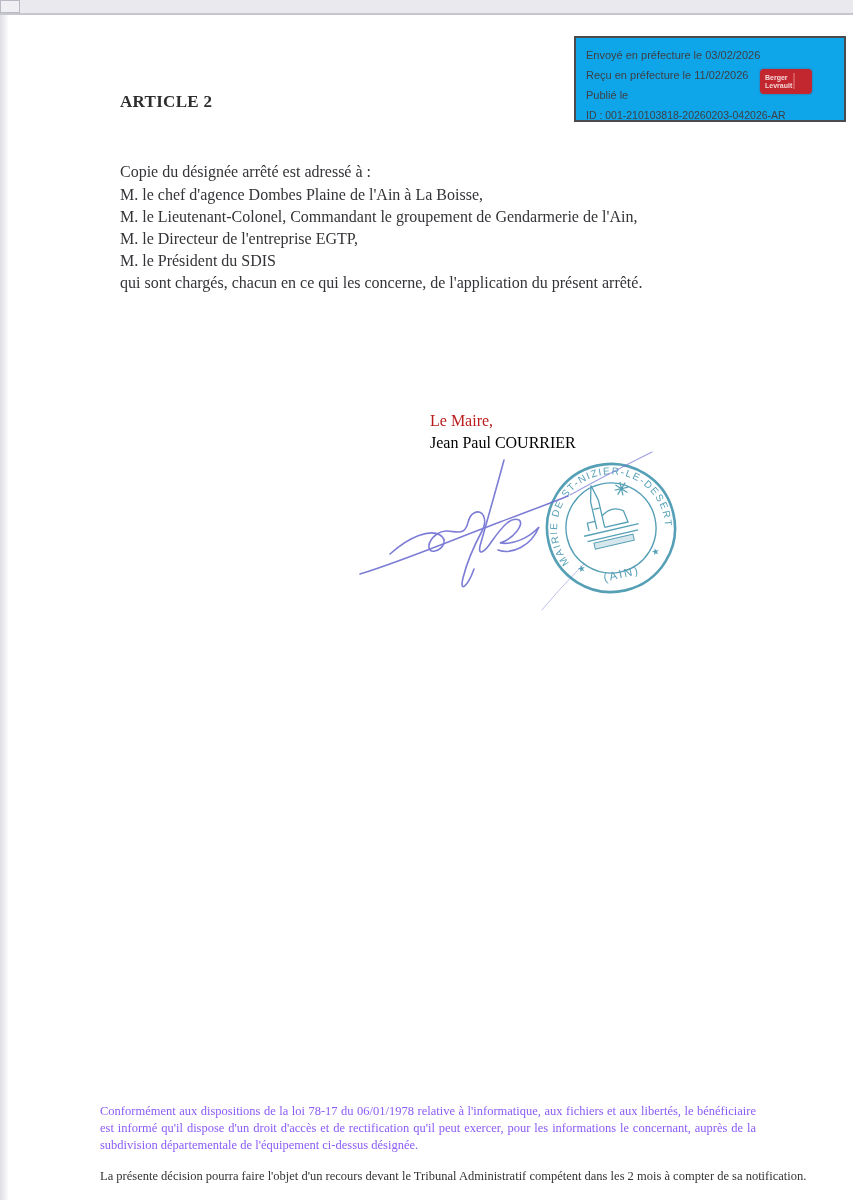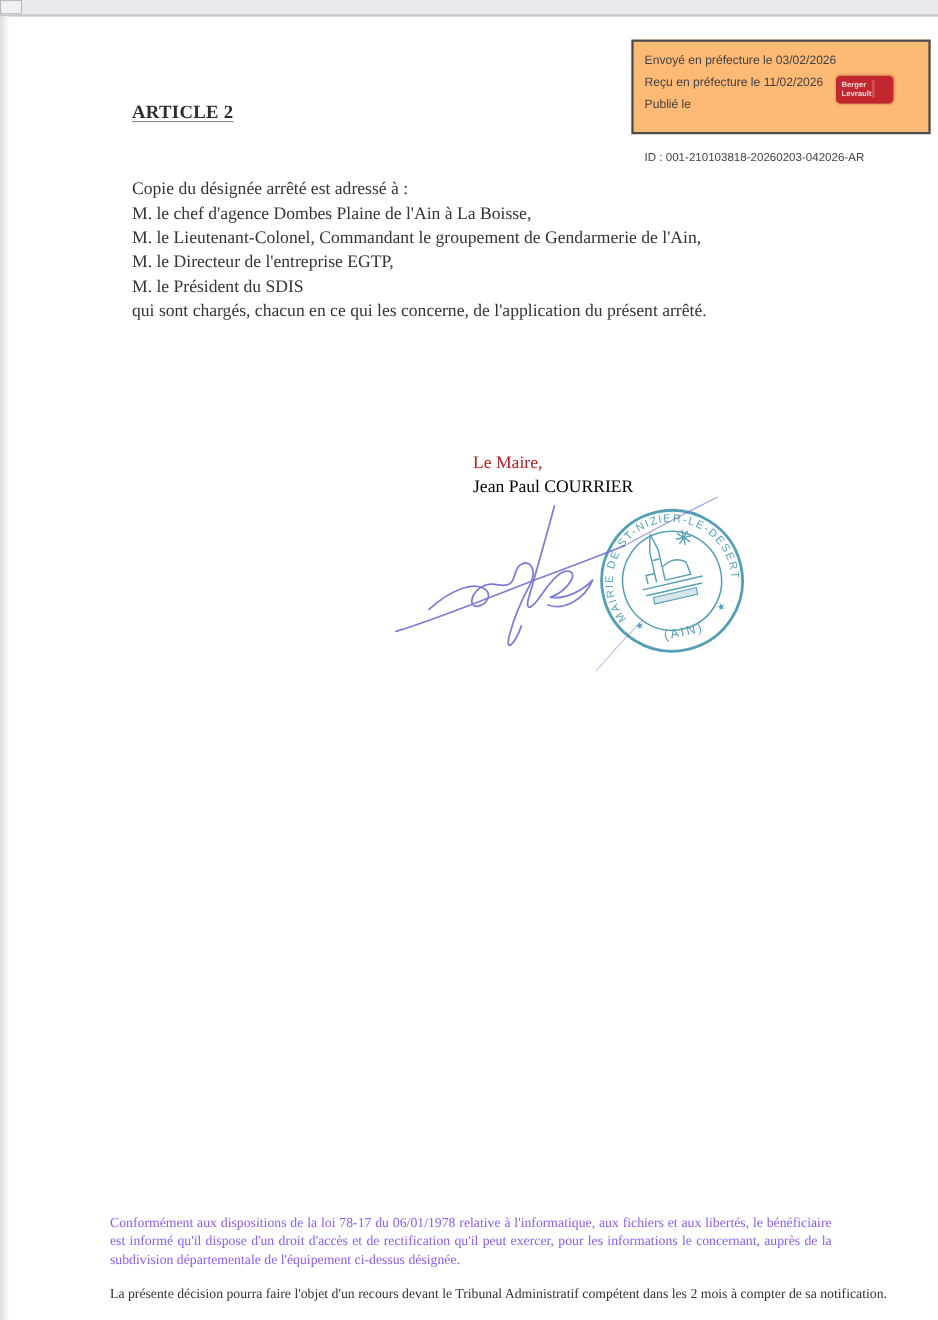--- a/index.html
+++ b/index.html
@@ -9,39 +9,39 @@
     font-family:"Liberation Serif","DejaVu Serif",serif;
     color:#333;
   }
   
   .scan-top{position:absolute;left:0;top:0;right:0;height:13px;background:#e9e9ee;border-bottom:2px solid #c6c6cf;}
   .scan-corner{position:absolute;left:0;top:0;width:18px;height:11px;background:#f0f0f4;border:1px solid #b9b9c3;}
   .scan-left{position:absolute;left:0;top:15px;bottom:0;width:8px;background:linear-gradient(to right,#dedee4,#fbfbfd);}
   
   .pref-box{
     position:absolute;left:574px;top:36px;width:258px;height:70px;
-    border:2px solid #4a4a4f;background:#fdba74;
+    border:2px solid #4a4a4f;background:#0ea5e9;
     font-family:"Liberation Sans","DejaVu Sans",sans-serif;
     font-size:11px;color:#3f3f44;padding:7px 0 5px 10px;
   }
   .pref-line{height:20px;line-height:20px;white-space:nowrap;}
-  .pref-line.id{font-size:10.5px;margin-top:28px;}
+  .pref-line.id{font-size:10.5px;}
   .bl-logo{
     position:absolute;right:32px;top:31px;width:52px;height:25px;
     background:#c2272f;border-radius:4px;box-shadow:0 0 2px rgba(150,30,30,.5);
     color:#f4d8d8;font-size:7px;font-weight:bold;line-height:8px;
     padding:5px 0 0 5px;box-sizing:border-box;
     font-family:"Liberation Sans",sans-serif;
   }
   .bl-logo .mark{position:absolute;right:3px;top:4px;width:14px;height:16px;border-left:2px solid #e06a6a;opacity:.7;}
   
   .article-heading{
     position:absolute;left:120px;top:92px;
     font-size:17px;font-weight:bold;letter-spacing:.3px;color:#2d2d2d;
-    text-decoration:underline;text-underline-offset:3px;text-decoration-color:#8a8a90;
+    text-underline-offset:3px;text-decoration-color:#8a8a90;
   }
   .bodyline{position:absolute;left:120px;font-size:16px;color:#343438;white-space:nowrap;}
   .dateline{position:absolute;left:430px;top:305px;font-size:16px;color:#343438;white-space:nowrap;}
   .sig-title{position:absolute;left:430px;top:412px;font-size:16px;color:#b91c1c;}
   .sig-name{position:absolute;left:430px;top:434px;font-size:16px;color:#000000;}
   .sig-svg{position:absolute;left:352px;top:442px;}
   .stamp-svg{position:absolute;left:535px;top:452px;}
   
   .footer1{
     position:absolute;left:100px;top:1103px;width:656px;

